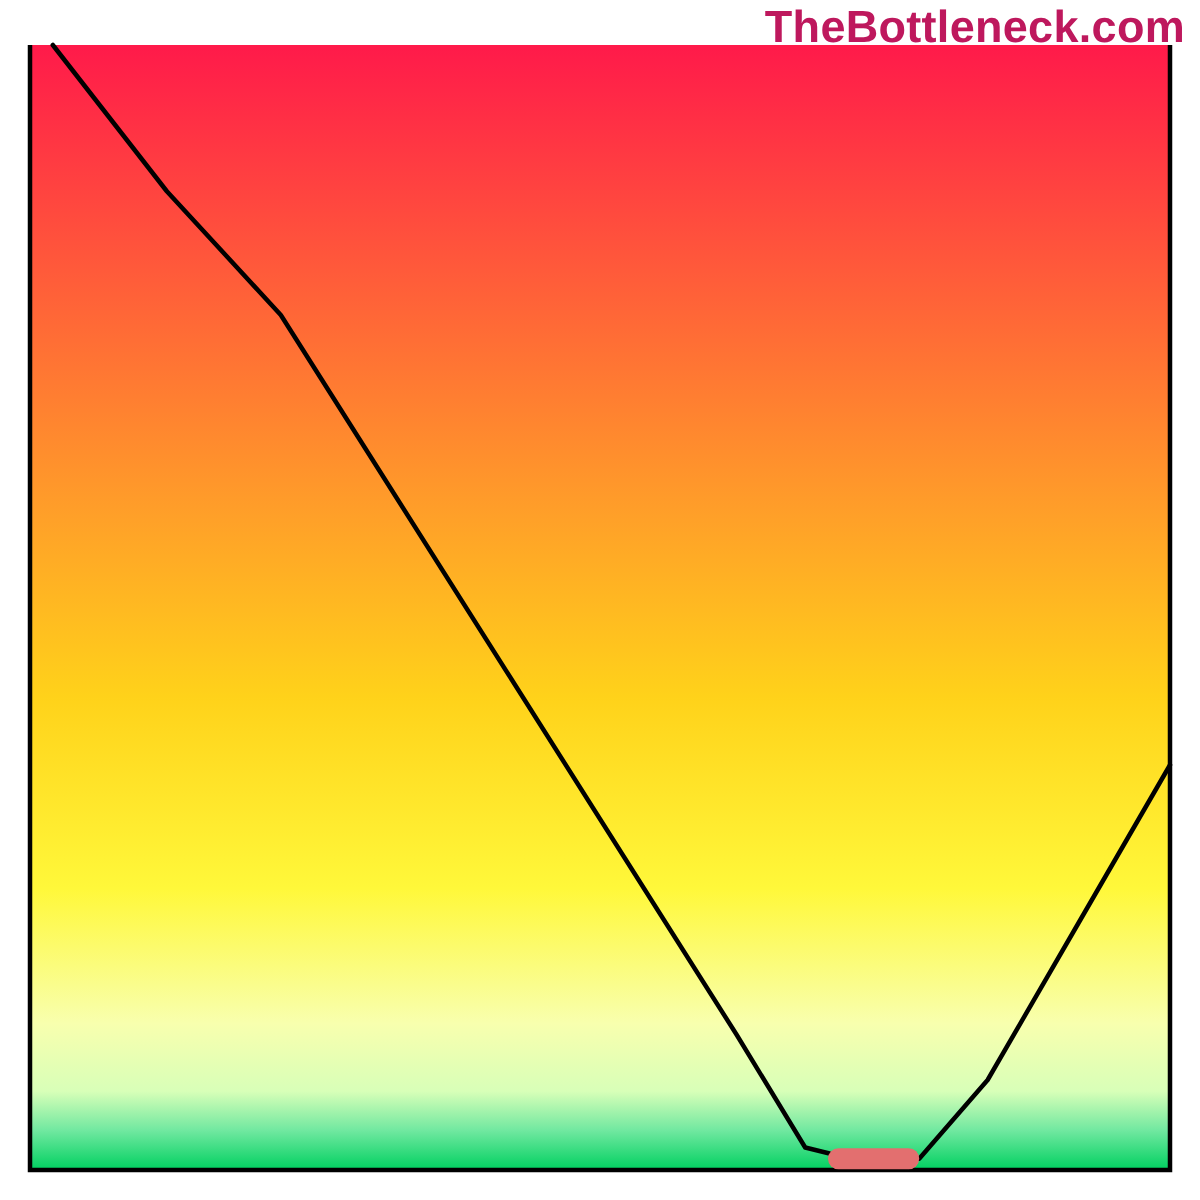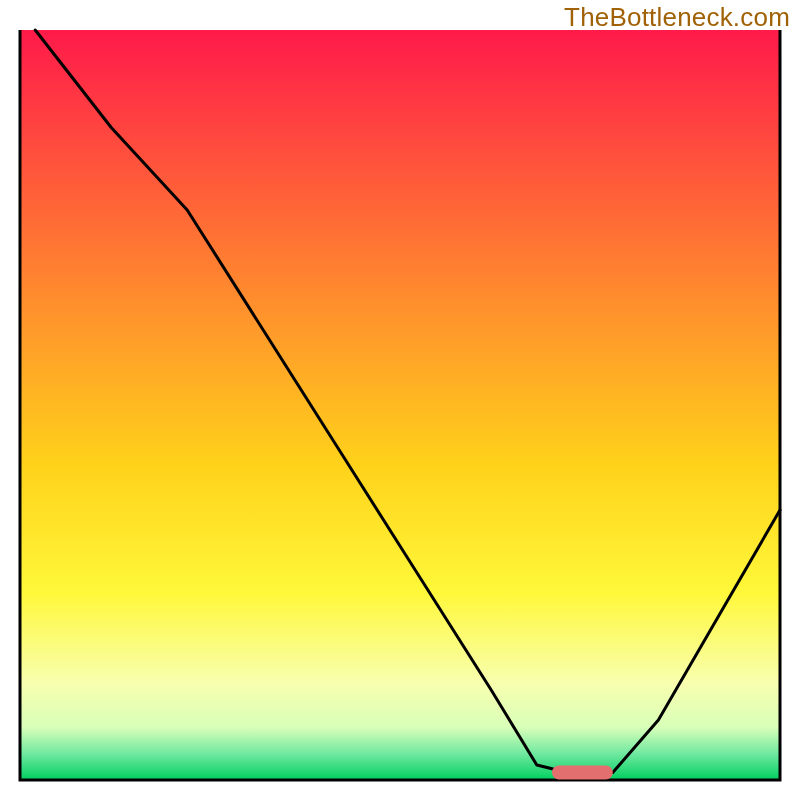--- a/index.html
+++ b/index.html
@@ -12,23 +12,23 @@
   }
   .container {
     position: relative;
     width: 800px;
     height: 800px;
   }
   .watermark {
     position: absolute;
     top: 2px;
     right: 10px;
-    font-size: 26px;
-    font-weight: 400;
-    color: #a16207;
+    font-size: 30px;
+    font-weight: 700;
+    color: #be185d;
     z-index: 10;
     letter-spacing: 0.2px;
   }
   svg.chart {
     position: absolute;
     left: 0;
     top: 0;
   }
 </style>
 </head>

